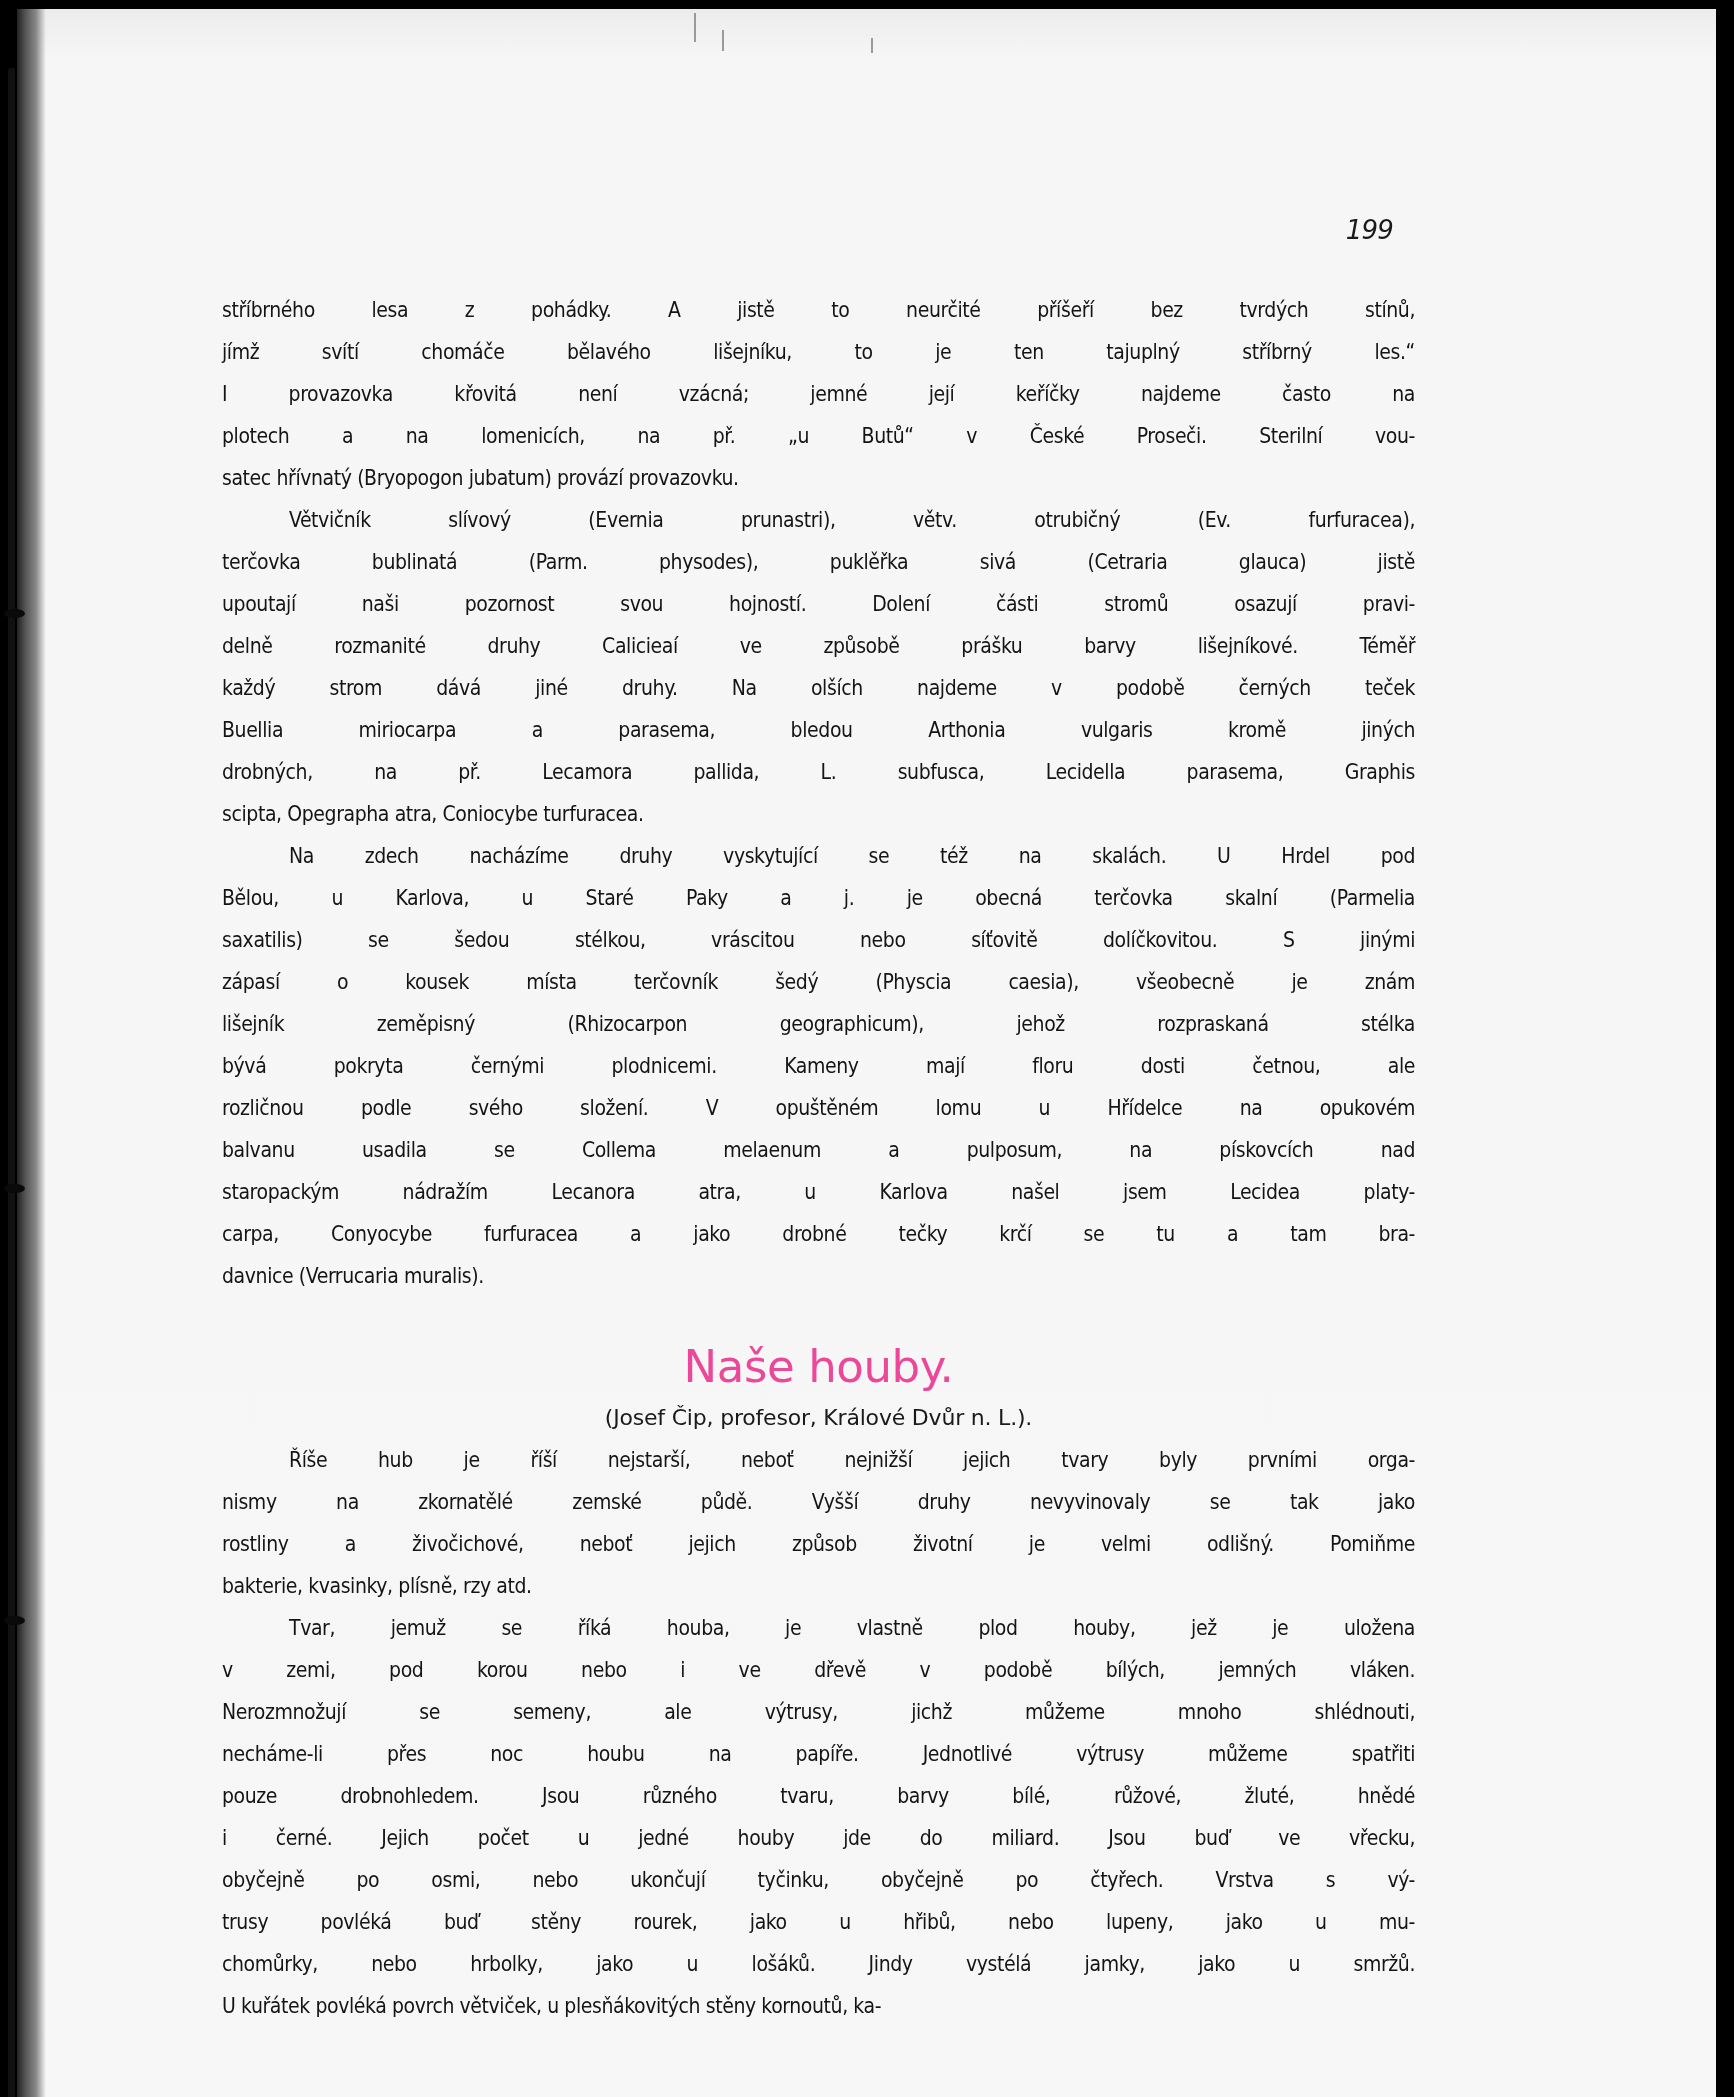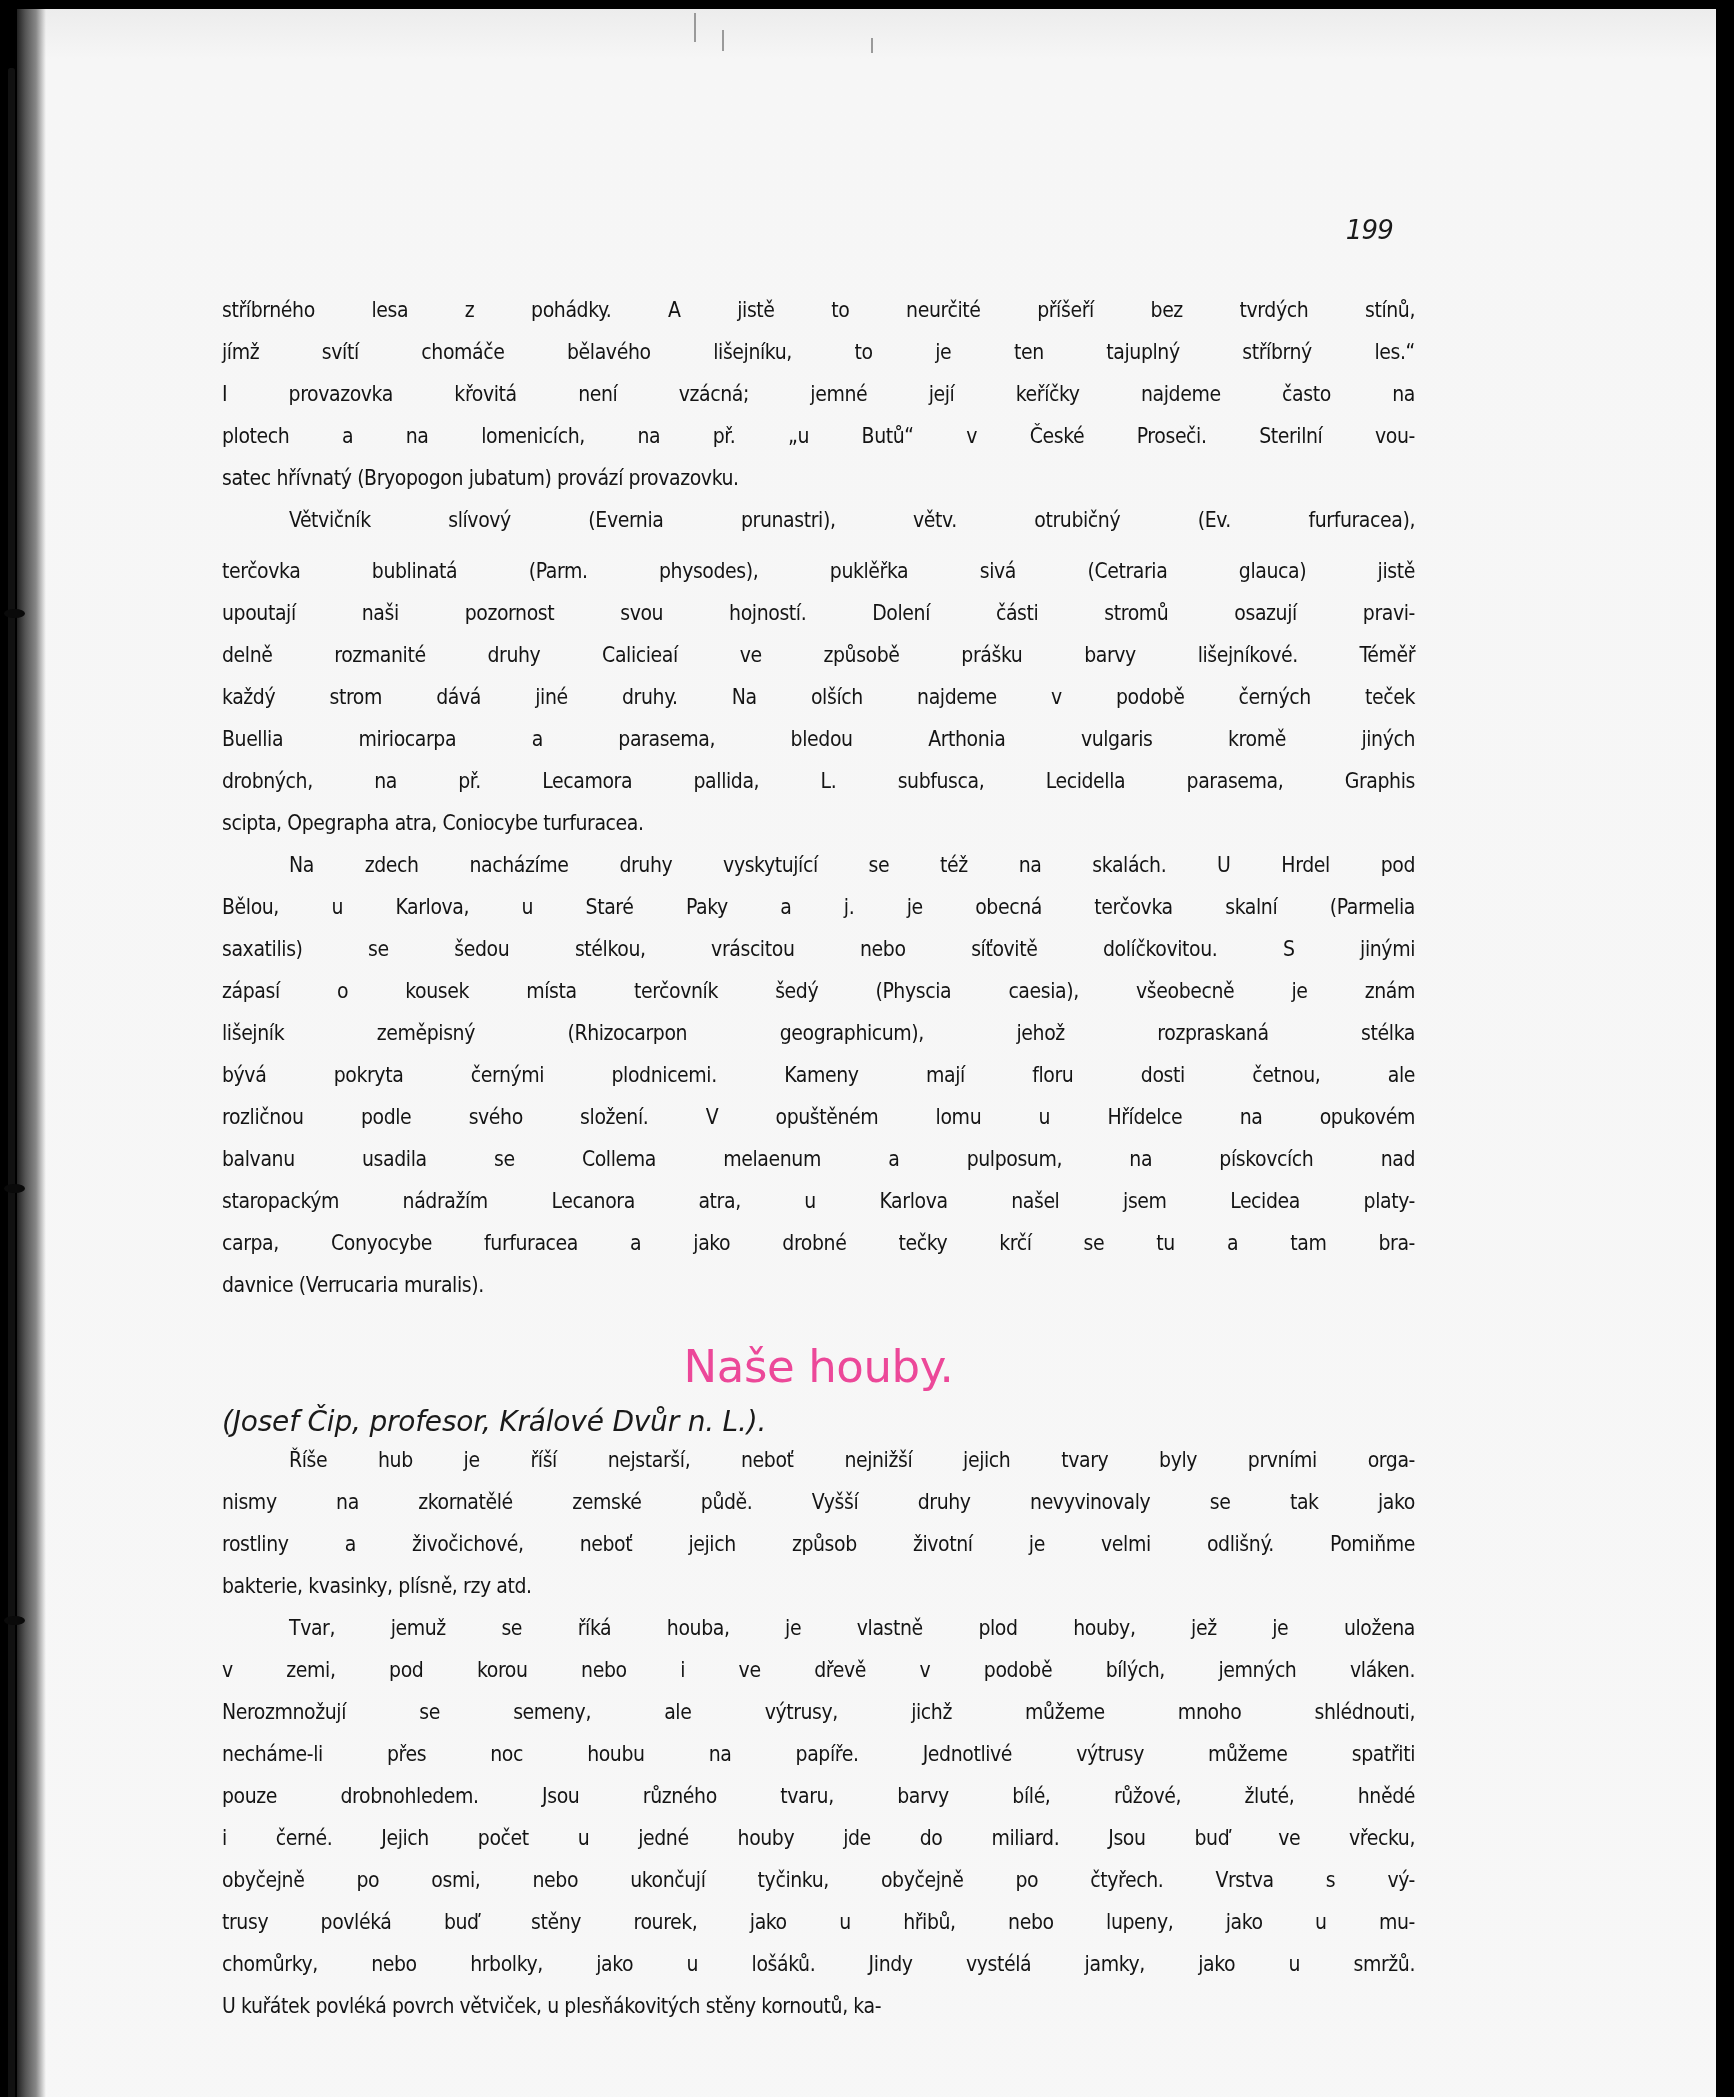--- a/index.html
+++ b/index.html
@@ -100,25 +100,24 @@
     color: #ec4899;
     font-weight: normal;
     margin: 0;
     letter-spacing: -0.4px;
   }
   .byline {
     position: absolute;
     top: 1405px;
     left: 222px;
     width: 1193px;
-    text-align: left;
-    font-size: 28px;
+    text-align: center;
+    font-size: 22px;
     color: #1a1a1a;
     letter-spacing: -0.2px;
-    font-style: italic;
   }
   .block-2 { top: 1439px; }
 </style>
 </head>
 <body>
 
 <div class="page">
   <div class="binding-shadow"></div>
   <div class="binding-edge"></div>
   <div class="binding-nub" style="top:600px"></div>
@@ -134,21 +133,21 @@
 <div class="text-block block-1" id="section1">
     <div>
       <span class="line" style="display: block;">stříbrného lesa z pohádky. A jistě to neurčité příšeří bez tvrdých stínů,</span>
       <span class="line" style="display: block;">jímž svítí chomáče bělavého lišejníku, to je ten tajuplný stříbrný les.“</span>
       <span class="line" style="display: block;">I provazovka křovitá není vzácná; jemné její keříčky najdeme často na</span>
       <span class="line" style="display: block;">plotech a na lomenicích, na př. „u Butů“ v České Proseči. Sterilní vou-</span>
       <span class="line last" style="display: block;">satec hřívnatý (Bryopogon jubatum) provází provazovku.</span>
     </div>
     <div>
       <span class="line indent" style="display: block;">Větvičník slívový (Evernia prunastri), větv. otrubičný (Ev. furfuracea),</span>
-      <span class="line" style="display: block; margin-top: 9px;">terčovka bublinatá (Parm. physodes), puklěřka sivá (Cetraria glauca) jistě</span>
+      <span class="line" style="display: block;">terčovka bublinatá (Parm. physodes), puklěřka sivá (Cetraria glauca) jistě</span>
       <span class="line" style="display: block;">upoutají naši pozornost svou hojností. Dolení části stromů osazují pravi-</span>
       <span class="line" style="display: block;">delně rozmanité druhy Calicieaí ve způsobě prášku barvy lišejníkové. Téměř</span>
       <span class="line" style="display: block;">každý strom dává jiné druhy. Na olších najdeme v podobě černých teček</span>
       <span class="line" style="display: block;">Buellia miriocarpa a parasema, bledou Arthonia vulgaris kromě jiných</span>
       <span class="line" style="display: block;">drobných, na př. Lecamora pallida, L. subfusca, Lecidella parasema, Graphis</span>
       <span class="line last" style="display: block;">scipta, Opegrapha atra, Coniocybe turfuracea.</span>
     </div>
     <div>
       <span class="line indent" style="display: block;">Na zdech nacházíme druhy vyskytující se též na skalách. U Hrdel pod</span>
       <span class="line" style="display: block;">Bělou, u Karlova, u Staré Paky a j. je obecná terčovka skalní (Parmelia</span>

